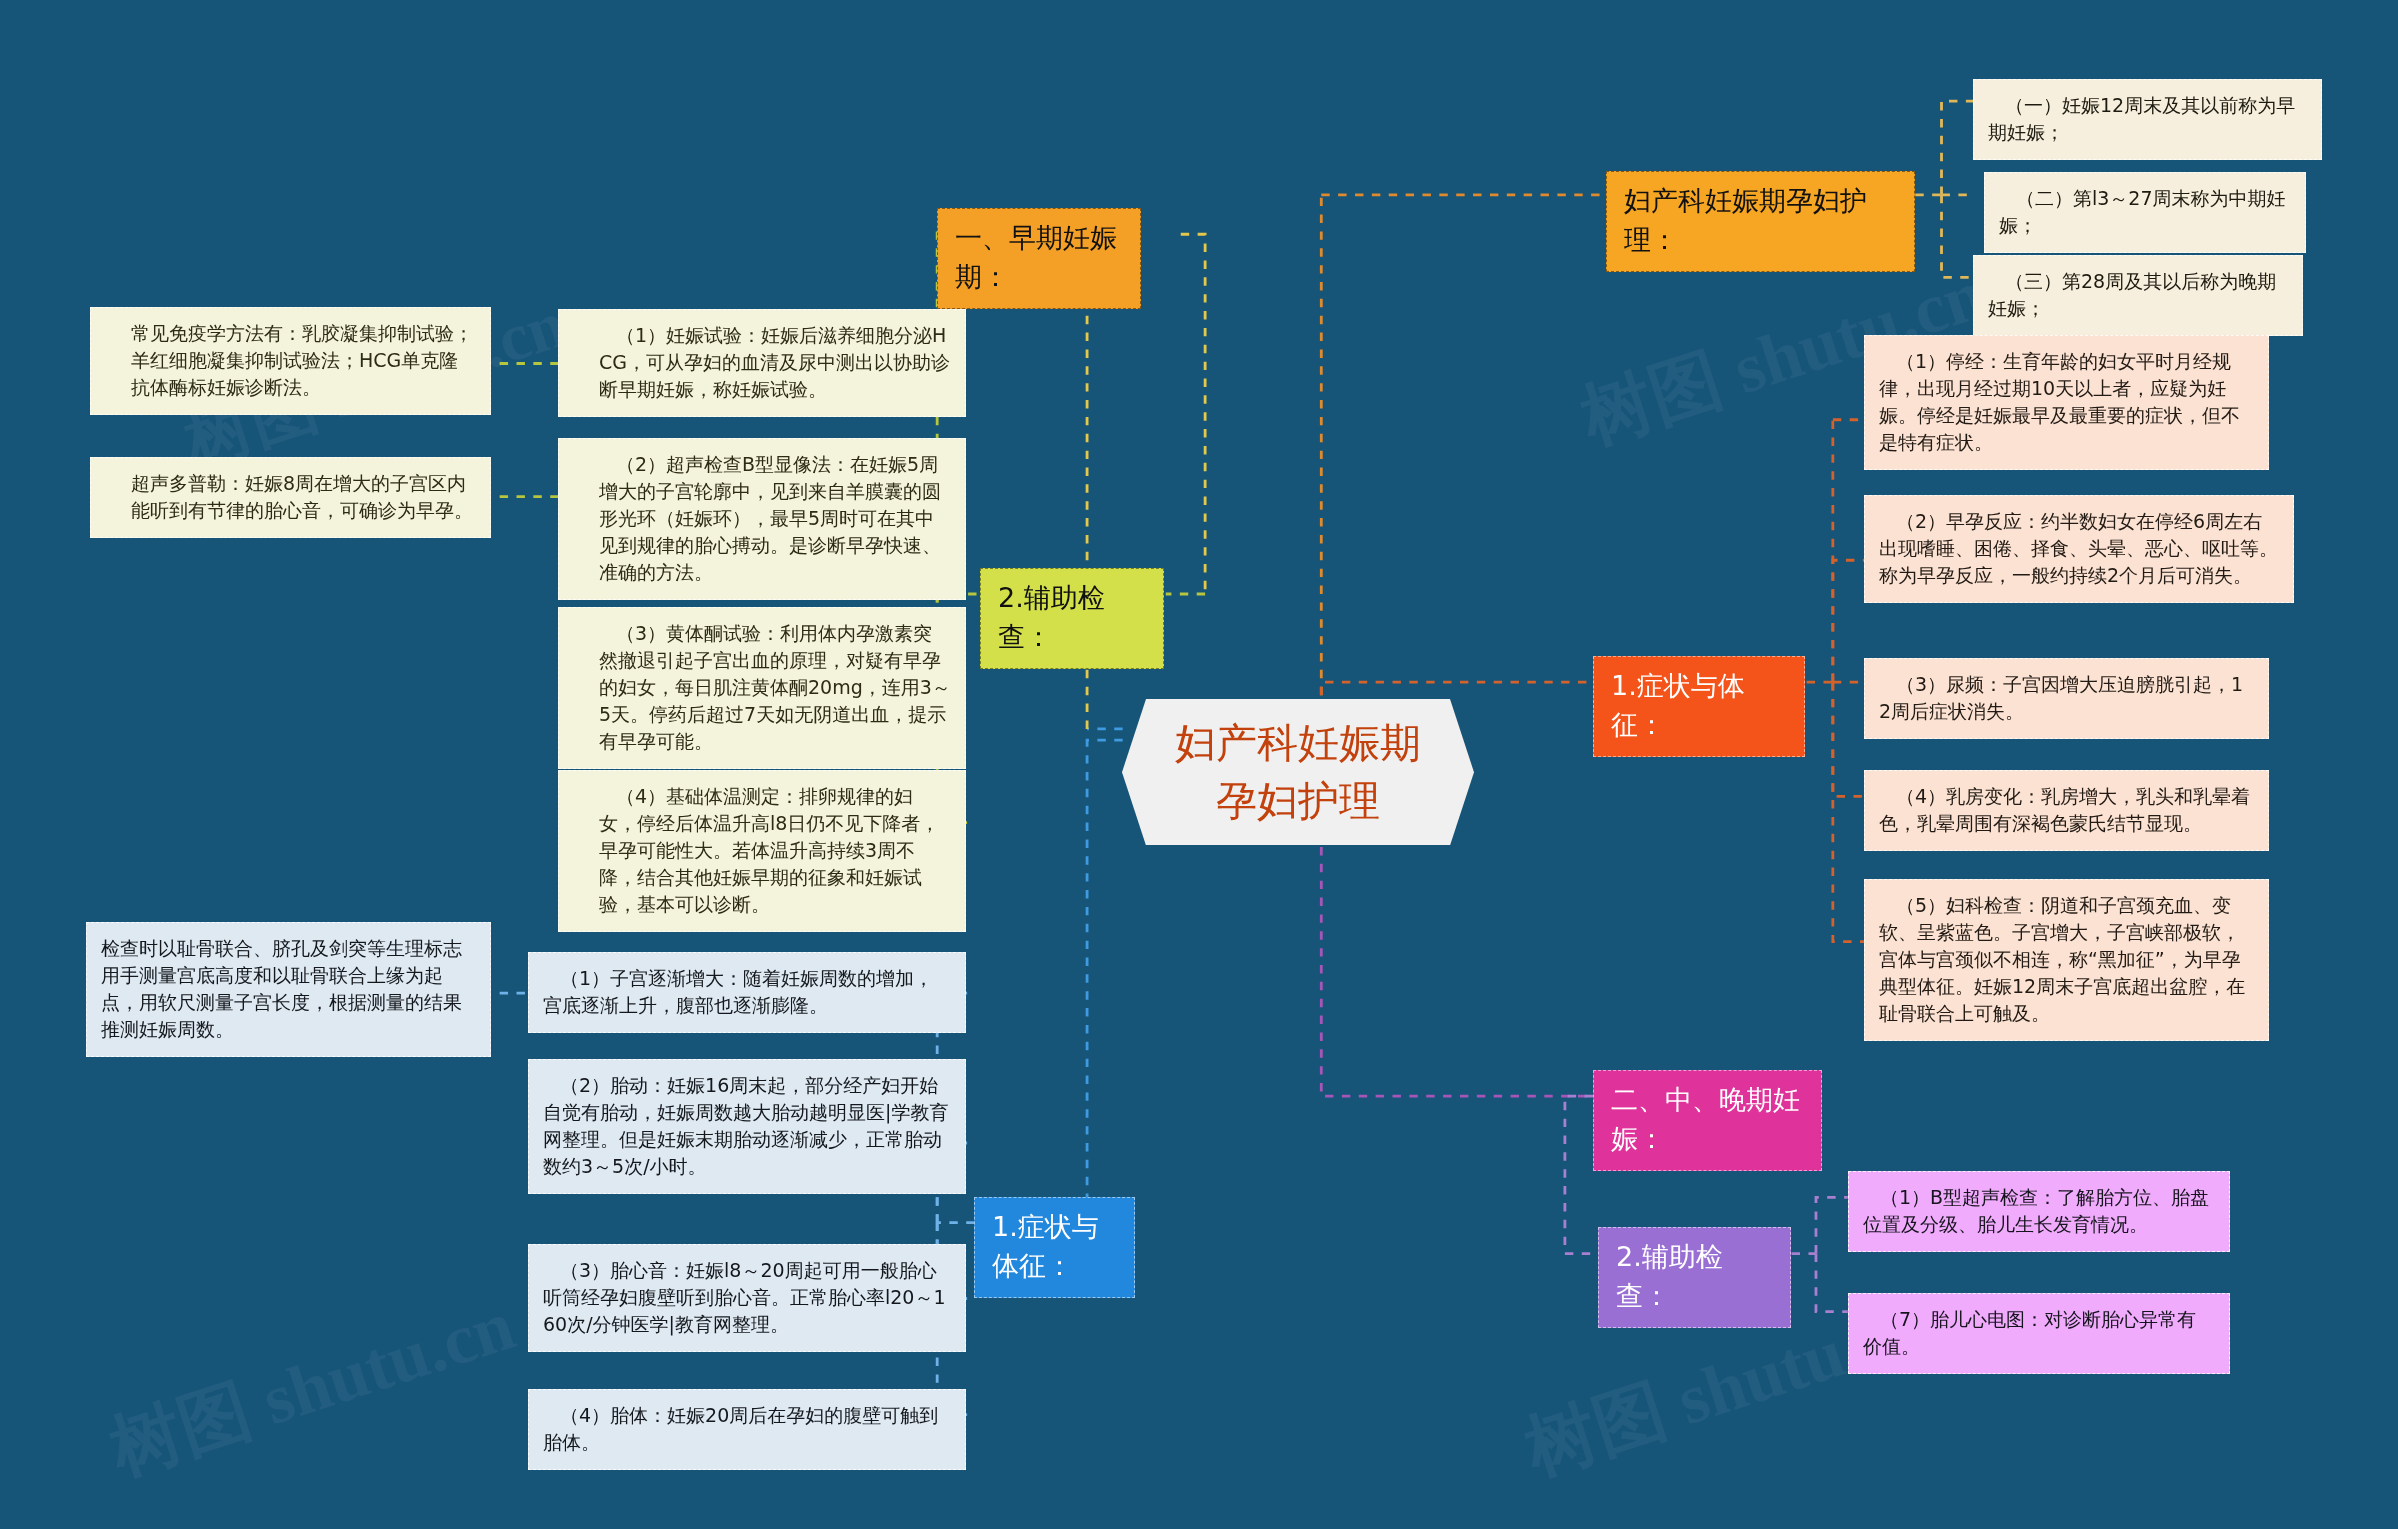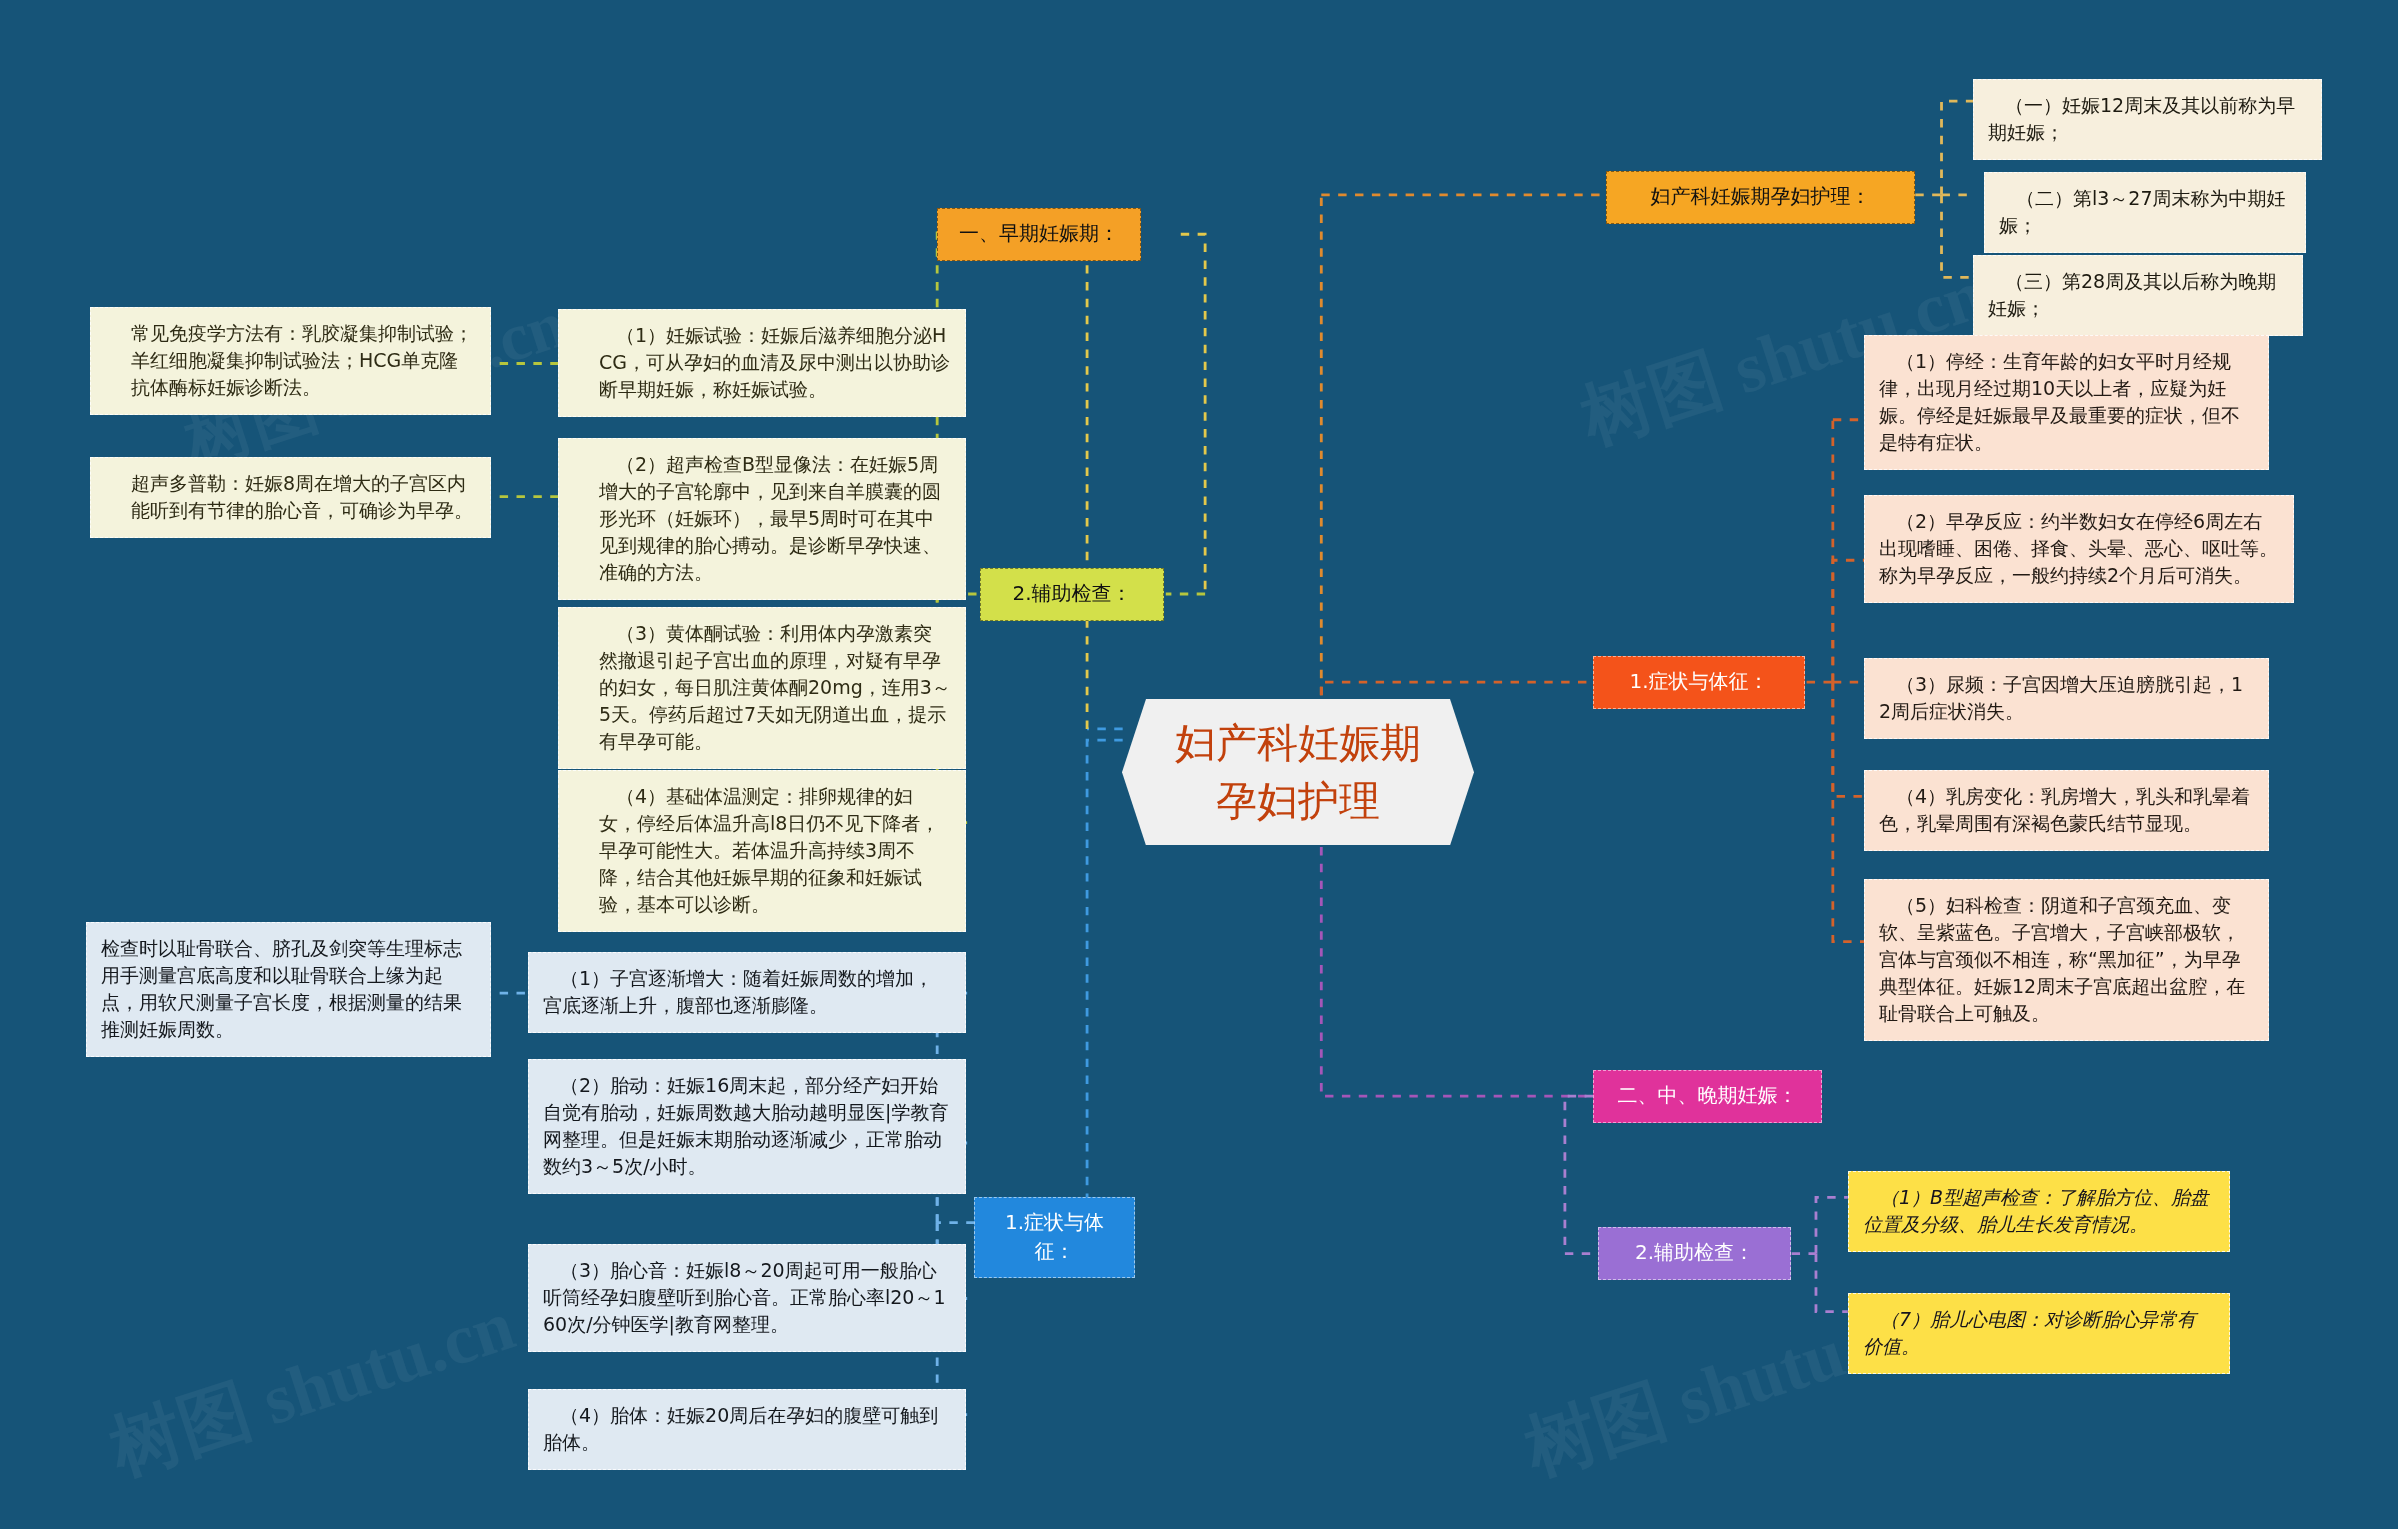--- a/index.html
+++ b/index.html
@@ -36,25 +36,24 @@
     color:#c2410c;
     font-size:41px;
     text-align:center;
     padding:15px 43px;
     clip-path:polygon(24px 0,calc(100% - 24px) 0,100% 50%,calc(100% - 24px) 100%,24px 100%,0 50%);
     font-family:"DejaVu Sans","Liberation Sans",sans-serif;
   }
 
   
   .chip{
-    font-size:20px;
+    font-size:27px;
     padding:10.3px 17px 12px 17px;
     color:#111;
     border:1.9px dashed rgba(0,0,0,0.45);
-    text-align:center;
   }
   .chip.white-text{color:#fff;border-color:rgba(255,255,255,0.55);}
 
   .chip-orange{background:#f4a026;}
   .chip-orange2{background:#f6a623;}
   .chip-lime{background:#d3e04a;}
   .chip-blue{background:#2288dd;}
   .chip-red{background:#f4531a;}
   .chip-magenta{background:#e0329b;}
   .chip-purple{background:#9a6fd4;}
@@ -63,21 +62,21 @@
   .leaf{
     font-size:19px;
     padding:12px 14px 13px 14px;
     color:#1b1b1b;
     border:1.9px dashed rgba(255,255,255,0.85);
   }
   .leaf-cream{background:#f4f3dc;color:#2e2b14;padding-left:40px;}
   .leaf-ivory{background:#f7efdd;color:#1d1a10;}
   .leaf-peach{background:#fbe2d2;color:#221a14;}
   .leaf-ice{background:#dfe9f2;color:#14181d;}
-  .leaf-lav{background:#fde047;color:#16141d;font-style:italic;}
+  .leaf-lav{background:#f0abfc;color:#16141d;}
   .leaf-indent{text-indent:17px;}
 </style>
 </head>
 <body>
 
 <div id="canvas">
 
   <div class="wm" style="left:178px;top:337px;font-size:67px;transform:rotate(-18deg);">树图 shutu.cn</div>
   <div class="wm" style="left:1574px;top:309px;font-size:71px;transform:rotate(-18deg);">树图 shutu.cn</div>
   <div class="wm" style="left:103px;top:1340px;font-size:71px;transform:rotate(-18deg);">树图 shutu.cn</div>

